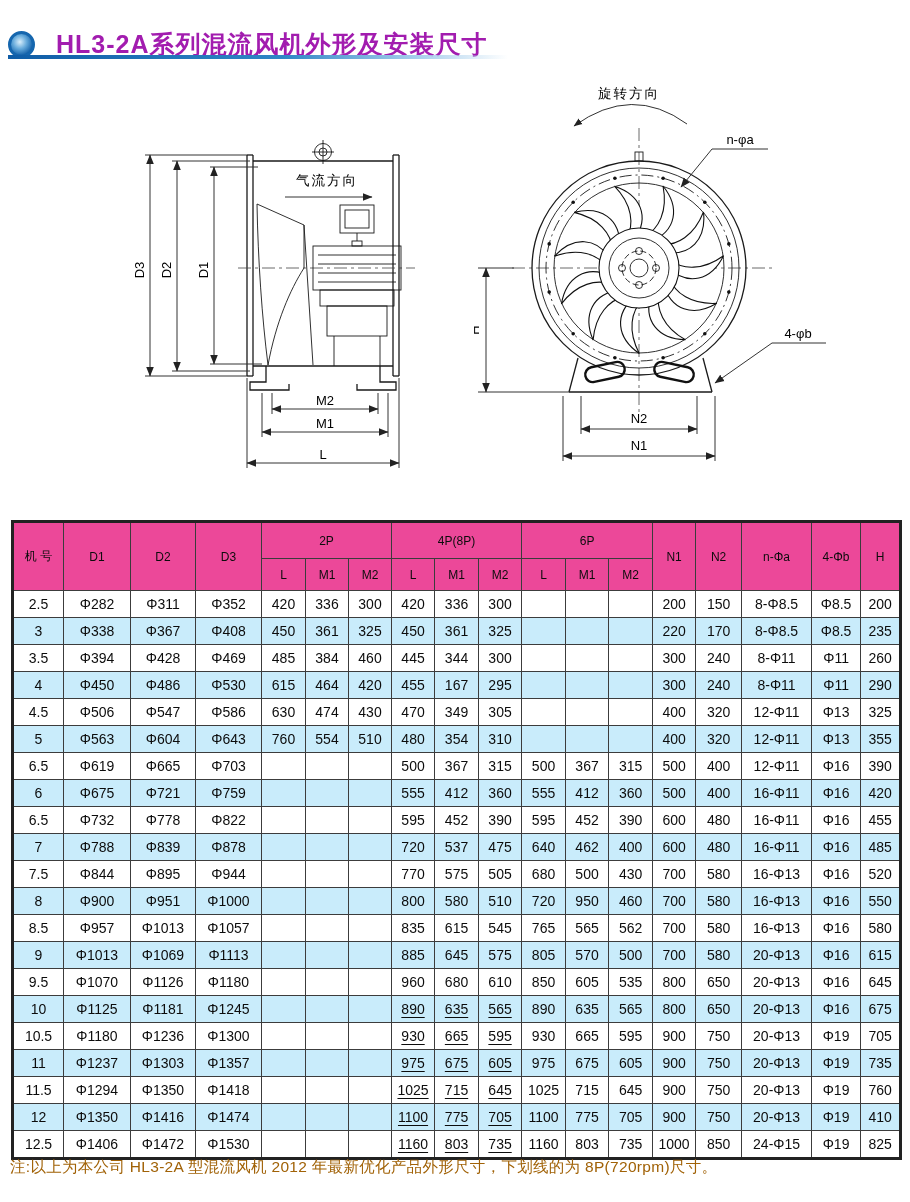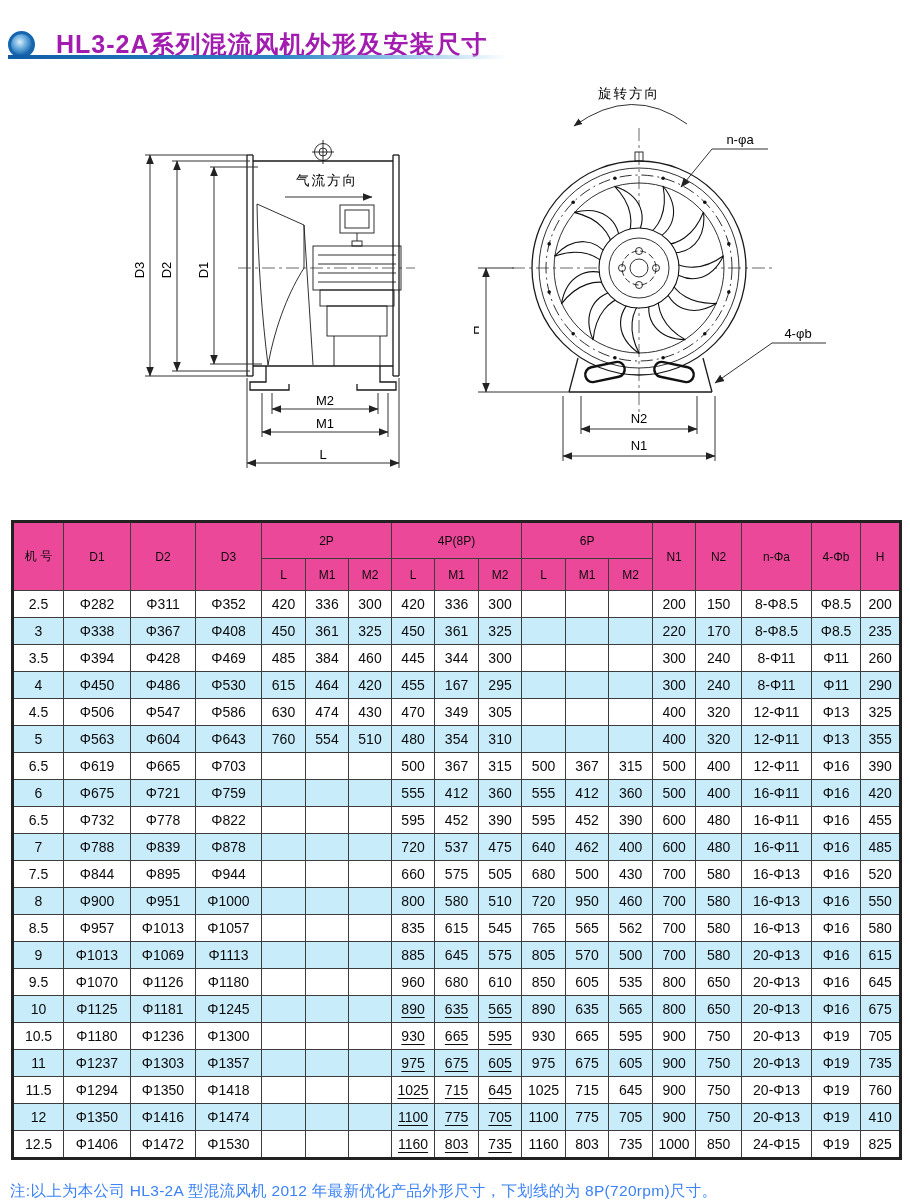--- a/index.html
+++ b/index.html
@@ -37,21 +37,21 @@
     border:1px solid #3c3c3c; text-align:center; vertical-align:middle;
     padding:0; font-weight:normal; color:#0c0c0c; overflow:hidden; white-space:nowrap;
   }
   .spec thead th { background:#ec4899; font-size:12px; }
   .spec thead tr.gr1 th { height:35px; }
   .spec thead tr.gr2 th { height:31px; }
   .spec tbody td { height:26px; font-size:14px; background:#ffffff; }
   .spec tbody tr.alt td { background:#c9ecfb; }
   .u { text-decoration:underline; text-underline-offset:3px; }
   
-  .note { position:absolute; top:1181px; left:10px; margin:0; font-size:15.5px; color:#3b82f6; letter-spacing:0.3px; }
+  .note { position:absolute; top:1157px; left:10px; margin:0; font-size:15.5px; color:#a16207; letter-spacing:0.3px; }
 </style>
 </head>
 <body>
 
 <div class="title-row">
   <span class="bullet"></span>
   <h1 class="page-title">HL3-2A系列混流风机外形及安装尺寸</h1>
 </div>
 <div class="title-rule"></div>
 
@@ -501,21 +501,21 @@
         <td>485</td>
       </tr>
       <tr>
         <td>7.5</td>
         <td>Φ844</td>
         <td>Φ895</td>
         <td>Φ944</td>
         <td></td>
         <td></td>
         <td></td>
-        <td>660</td>
+        <td>770</td>
         <td>575</td>
         <td>505</td>
         <td>680</td>
         <td>500</td>
         <td>430</td>
         <td>700</td>
         <td>580</td>
         <td>16-Φ13</td>
         <td>Φ16</td>
         <td>520</td>

